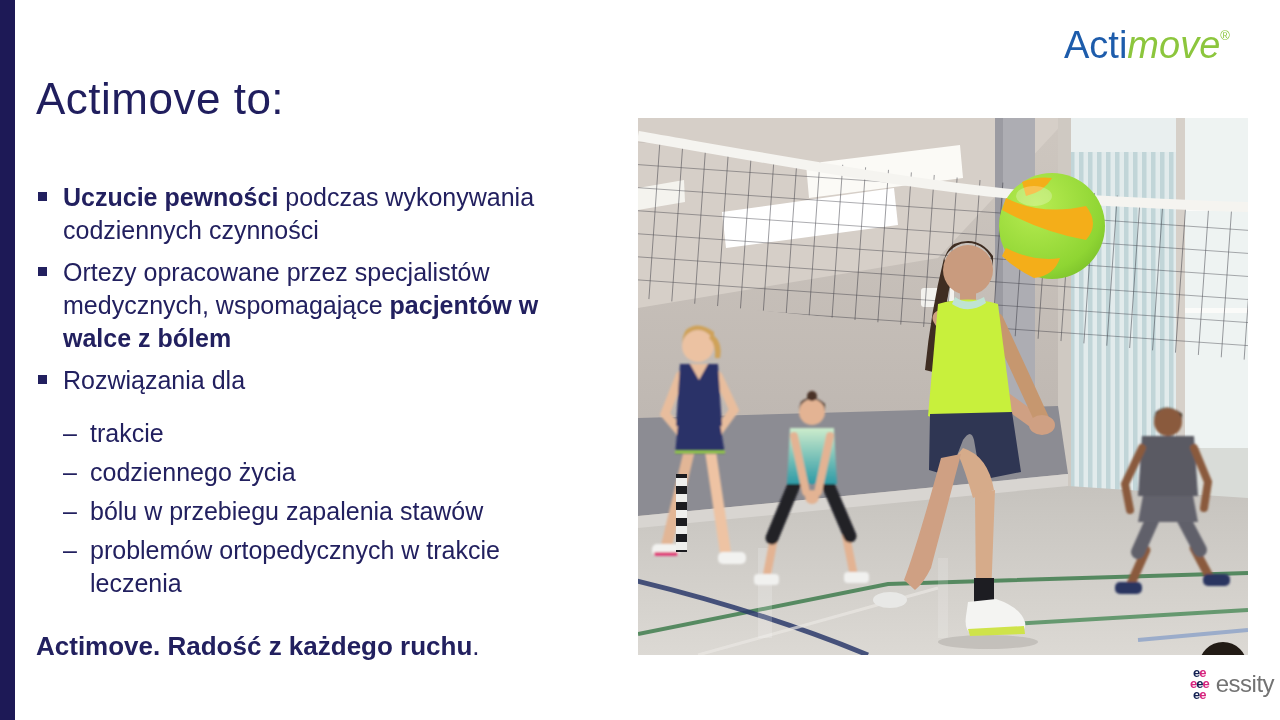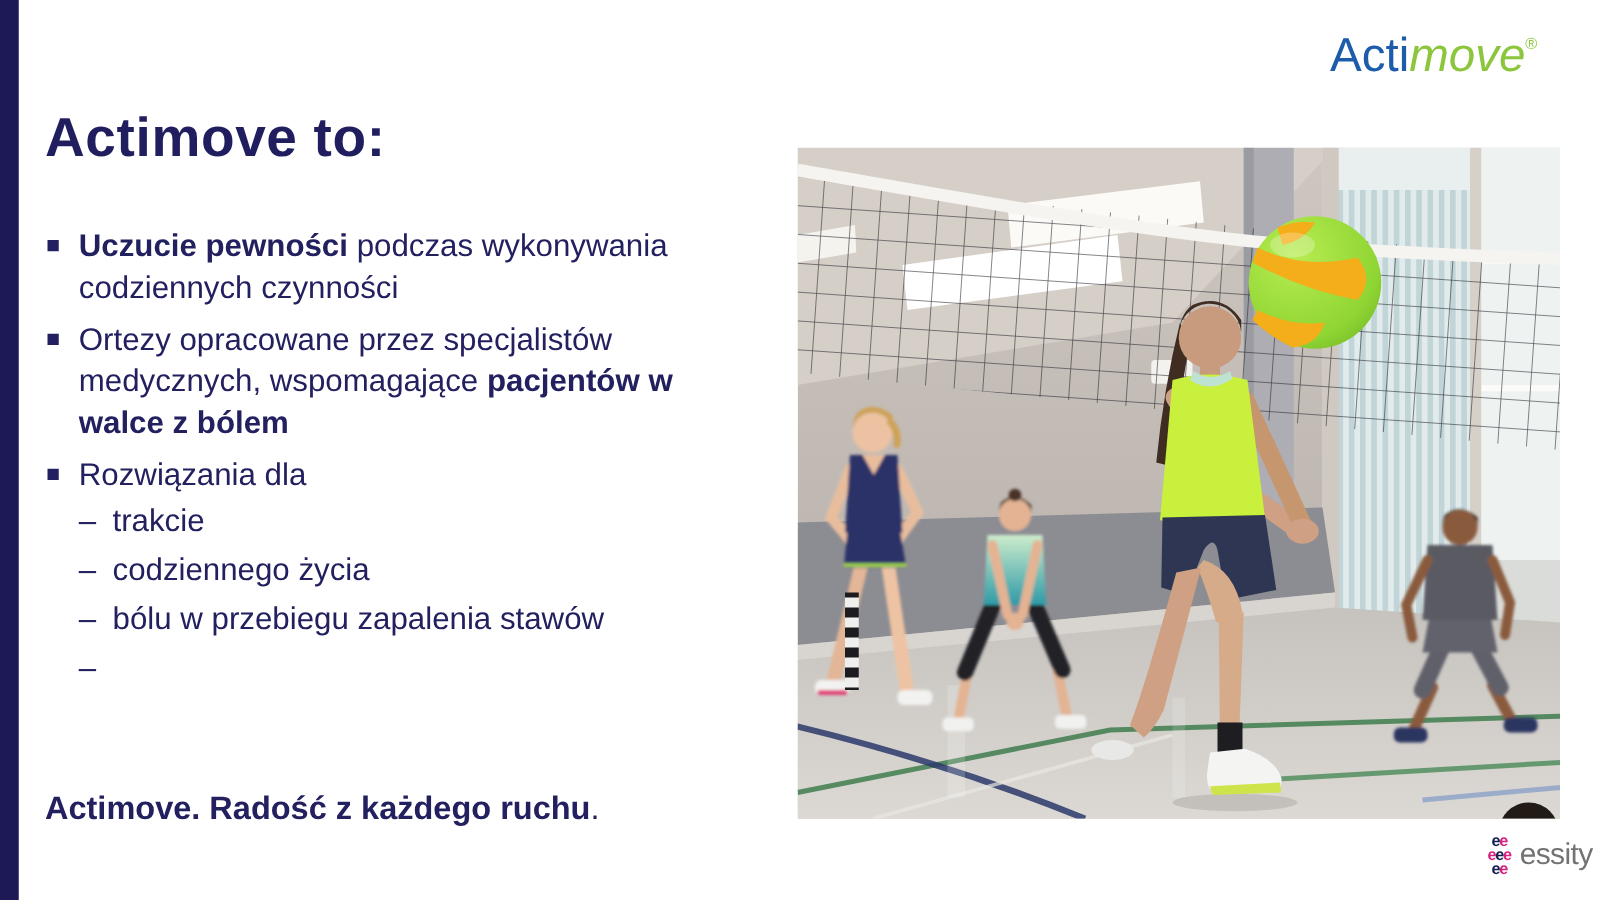--- a/index.html
+++ b/index.html
@@ -1,23 +1,23 @@
 <!DOCTYPE html>
 <html><head>
 <meta charset="utf-8">
 <style>
   html,body{margin:0;padding:0;background:#ffffff;width:1280px;height:720px;overflow:hidden;
     font-family:"Liberation Sans","DejaVu Sans",sans-serif;}
   .slide{position:relative;width:1280px;height:720px;background:#fff;}
   .leftbar{position:absolute;left:0;top:0;width:15px;height:720px;background:#1d1956;}
-  .title{position:absolute;left:36px;top:86px;font-size:44px;font-weight:700;color:#201e5e;letter-spacing:.5px;}
+  .title{position:absolute;left:36px;top:74px;font-size:44px;font-weight:400;color:#201e5e;letter-spacing:.5px;}
   .content{position:absolute;left:36px;top:181px;width:552px;font-size:25px;line-height:33px;color:#22205f;}
   .b{position:relative;padding-left:27px;margin:0 0 9px 0;}
   .b::before{content:"";position:absolute;left:2px;top:11px;width:9px;height:9px;background:#22205f;}
-  .b.last{margin-bottom:4px;}
+  .b.last{margin-bottom:20px;}
   .sub{position:relative;padding-left:54px;margin:0 0 6px 0;width:494px;}
   .dash{position:absolute;left:27px;top:0;}
   .bold{font-weight:700;}
   .tagline{position:absolute;left:36px;top:631px;font-size:26px;color:#22205f;}
   .tagline .bold{font-weight:700;margin-top:48px;}
   
   .amlogo{position:absolute;left:1064px;top:24px;font-size:38px;font-weight:400;white-space:nowrap;}
   .amlogo .acti{color:#1d5cab;}
   .amlogo .move{color:#8cc63d;font-style:italic;}
   .amlogo .reg{color:#8cc63d;font-size:13px;vertical-align:18px;font-style:normal;}
@@ -40,21 +40,21 @@
 
   <div class="title">Actimove to:</div>
 
   <div class="content">
     <div class="b"><span class="bold">Uczucie pewności</span><span> podczas wykonywania codziennych czynności</span></div>
     <div class="b"><span>Ortezy opracowane przez specjalistów medycznych, wspomagające </span><span class="bold">pacjentów w walce z bólem</span></div>
     <div class="b last"><span>Rozwiązania dla</span></div>
     <div class="sub"><span class="dash">–</span><span>trakcie</span></div>
     <div class="sub"><span class="dash">–</span><span>codziennego życia</span></div>
     <div class="sub"><span class="dash">–</span><span>bólu w przebiegu zapalenia stawów</span></div>
-    <div class="sub"><span class="dash">–</span></div>
+    <div class="sub"><span class="dash">–</span><span>problemów ortopedycznych w trakcie leczenia</span></div>
   </div>
 
   <div class="tagline"><span class="bold">Actimove. Radość z każdego ruchu</span><span>.</span></div>
 
   <div class="amlogo"><span class="acti">Acti</span><span class="move">move</span><span class="reg">®</span></div>
 
   <div class="essity">
     <div class="ecluster">
       <span class="r"><span class="e-n">e</span><span class="e-m">e</span></span>
       <span class="r"><span class="e-m">e</span><span class="e-n">e</span><span class="e-m">e</span></span>

